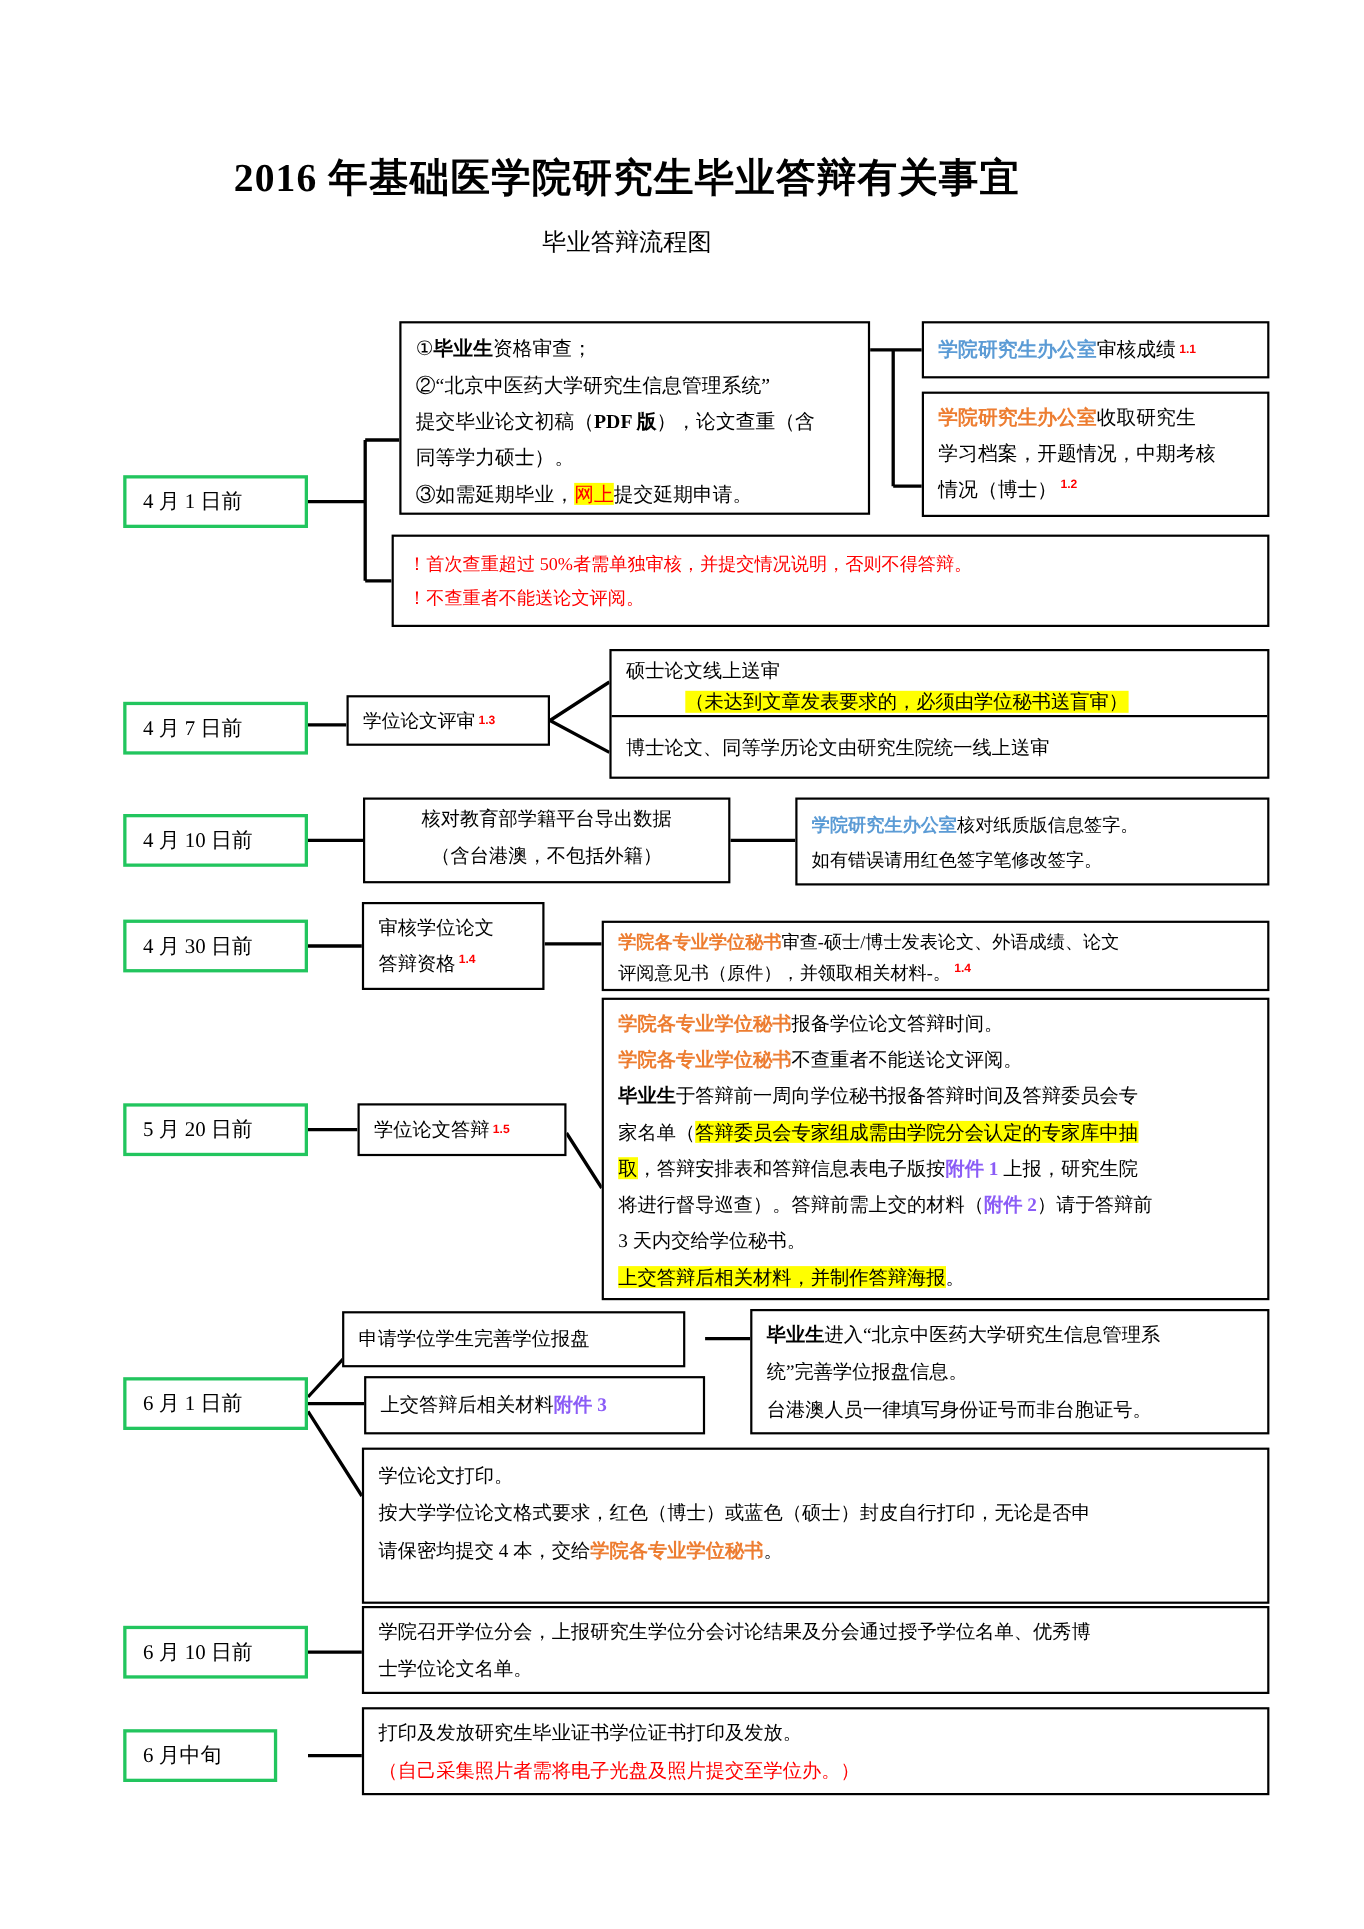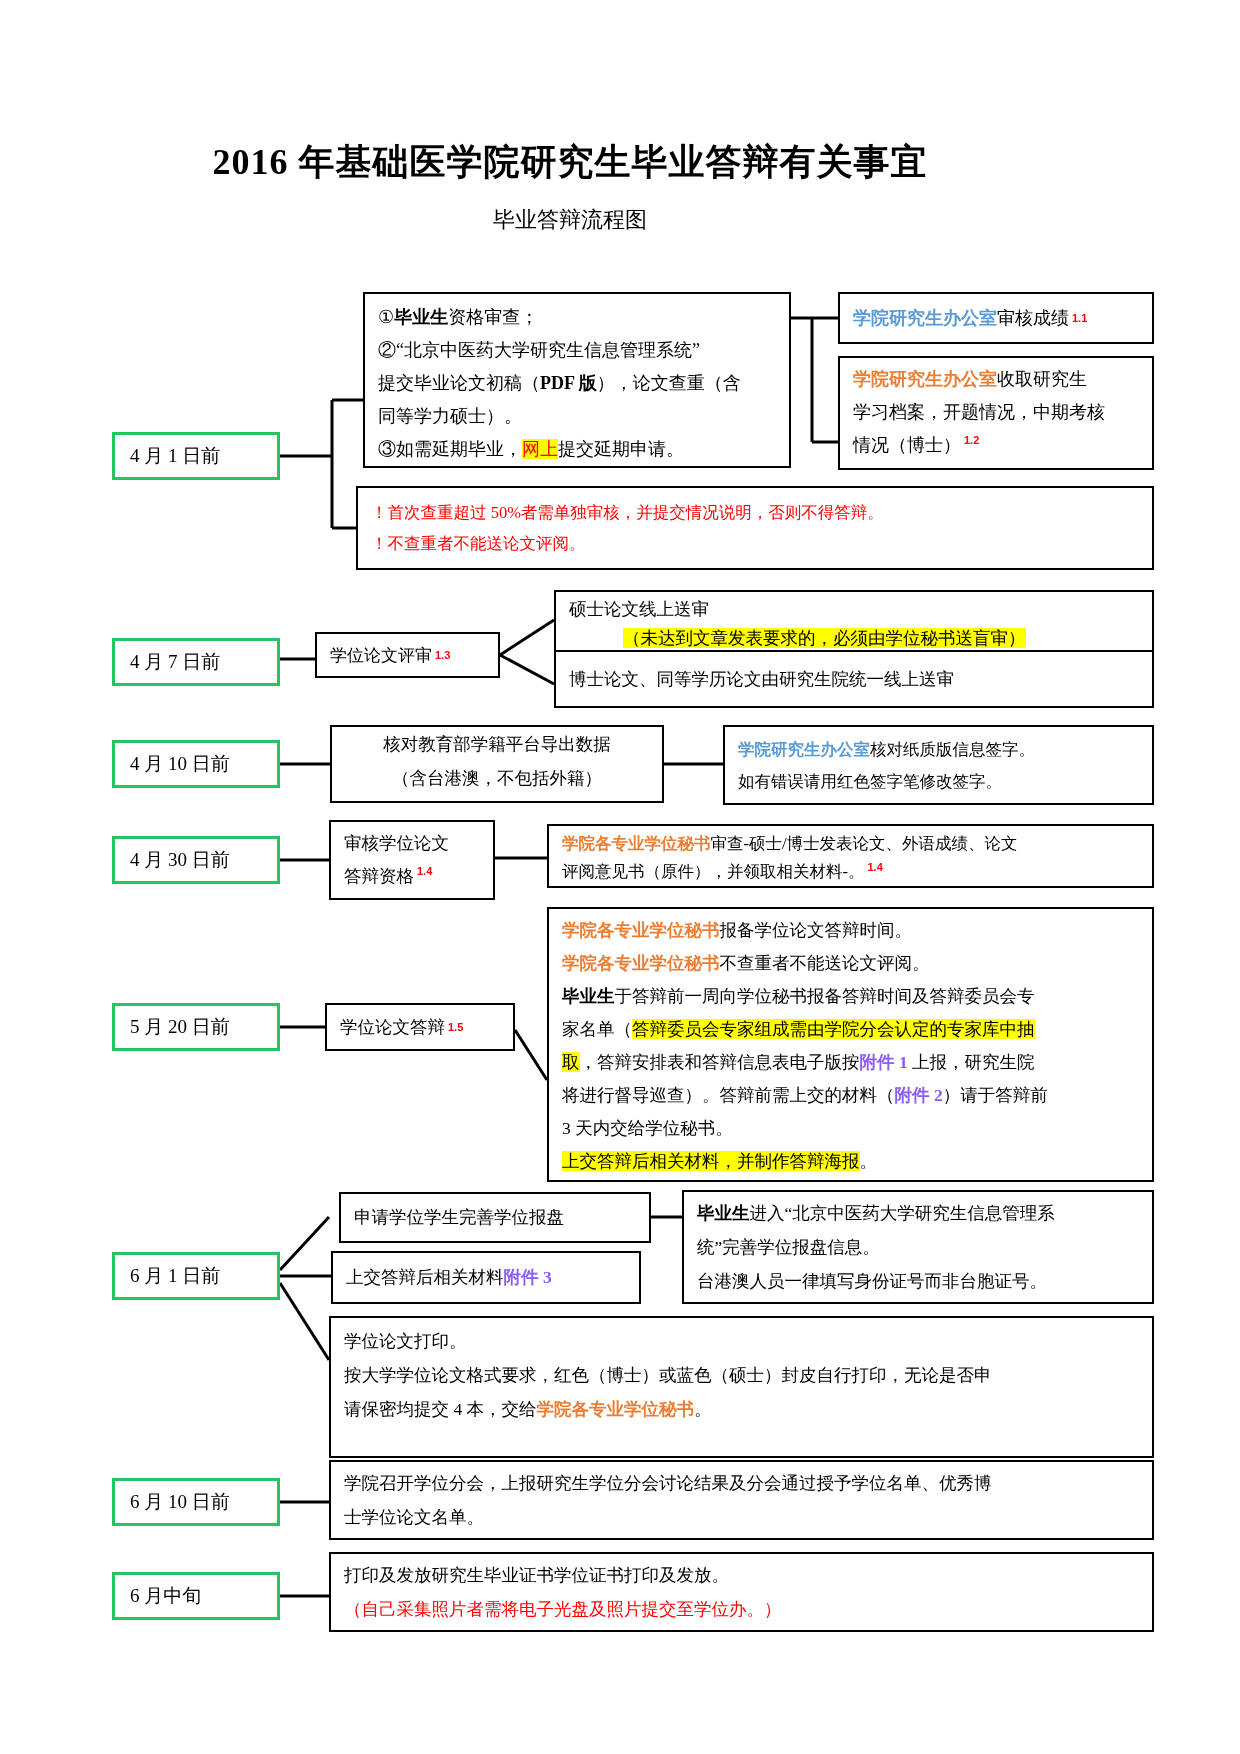--- a/index.html
+++ b/index.html
@@ -26,21 +26,21 @@
   .hl-red{background:#FFFF00;color:#FF0000;}
   .sup{color:#FF0000;font-weight:bold;font-size:11px;vertical-align:super;
        font-family:"Liberation Sans",sans-serif;margin-left:3px;line-height:0;}
   
   .warnbox{font-size:16.5px;line-height:31px;padding:9px 13px;}
   .masterphd{padding:0;}
   .mcell{padding:3px 13px;line-height:29px;box-sizing:border-box;}
   .mcell .tline:nth-child(2){padding-left:54px;}
   .pcell{border-top:2.5px solid #000;padding:0 13px;display:flex;align-items:center;box-sizing:border-box;}
   .small{font-size:16.5px;}
-  .lh28{line-height:28px;}
+  .lh28{line-height:28px;margin-top:13px;}
   .lh34{line-height:34px;}
 </style>
 </head>
 <body>
 
 <div class="page">
 
   <svg class="connectors" width="1240" height="1754" viewBox="0 0 1240 1754">
     <g stroke="#000" stroke-width="3" fill="none">
       <path d="M280,456 H332 M332,400 V528 M332,400 H363 M332,528 H356"></path>
@@ -60,21 +60,21 @@
   <div class="title">2016 年基础医学院研究生毕业答辩有关事宜</div>
   <div class="subtitle">毕业答辩流程图</div>
 
   <div class="datebox" style="left:112px;top:432px;width:168px;height:48px;">4 月 1 日前</div>
   <div class="datebox" style="left:112px;top:638px;width:168px;height:48px;">4 月 7 日前</div>
   <div class="datebox" style="left:112px;top:740px;width:168px;height:48px;">4 月 10 日前</div>
   <div class="datebox" style="left:112px;top:836px;width:168px;height:48px;">4 月 30 日前</div>
   <div class="datebox" style="left:112px;top:1003px;width:168px;height:48px;">5 月 20 日前</div>
   <div class="datebox" style="left:112px;top:1252px;width:168px;height:48px;">6 月 1 日前</div>
   <div class="datebox" style="left:112px;top:1478px;width:168px;height:48px;">6 月 10 日前</div>
-  <div class="datebox" style="left:112px;top:1572px;width:168px;height:48px;">6 月中旬</div>
+  <div class="datebox" style="left:112px;top:1572px;width:140px;height:48px;">6 月中旬</div>
 
   <div class="box" style="left:363px;top:292px;width:428px;height:176px;font-size:18px;padding-top:7px;">
       <div class="tline"><span>①</span><span class="b">毕业生</span><span>资格审查；</span></div>
       <div class="tline"><span>②“北京中医药大学研究生信息管理系统”</span></div>
       <div class="tline"><span>提交毕业论文初稿（</span><span class="b">PDF 版</span><span>），论文查重（含</span></div>
       <div class="tline"><span>同等学力硕士）。</span></div>
       <div class="tline"><span>③如需延期毕业，</span><span class="hl-red">网上</span><span>提交延期申请。</span></div>
     </div>
   <div class="box vcenter" style="left:838px;top:292px;width:316px;height:52px;font-size:18px;">
       <span class="blue-b">学院研究生办公室</span>
@@ -131,21 +131,21 @@
       <div class="tline"><span class="orange-b">学院各专业学位秘书</span><span>报备学位论文答辩时间。</span></div>
       <div class="tline"><span class="orange-b">学院各专业学位秘书</span><span>不查重者不能送论文评阅。</span></div>
       <div class="tline"><span class="b">毕业生</span><span>于答辩前一周向学位秘书报备答辩时间及答辩委员会专</span></div>
       <div class="tline"><span>家名单（</span><span class="hl">答辩委员会专家组成需由学院分会认定的专家库中抽</span></div>
       <div class="tline"><span class="hl">取</span><span>，答辩安排表和答辩信息表电子版按</span><span class="green-b">附件 1</span><span> 上报，研究生院</span></div>
       <div class="tline"><span>将进行督导巡查）。答辩前需上交的材料（</span><span class="green-b">附件 2</span><span>）请于答辩前</span></div>
       <div class="tline"><span>3 天内交给学位秘书。</span></div>
       <div class="tline"><span class="hl">上交答辩后相关材料，并制作答辩海报</span><span>。</span></div>
     </div>
 
-  <div class="box vcenter" style="left:339px;top:1192px;width:312px;height:51px;">
+  <div class="box vcenter" style="left:311px;top:1192px;width:312px;height:51px;">
       <span>申请学位学生完善学位报盘</span>
     </div>
   <div class="box vcenter" style="left:331px;top:1251px;width:310px;height:53px;">
       <span>上交答辩后相关材料</span>
       <span class="green-b">附件 3</span>
     </div>
   <div class="box lh34" style="left:682px;top:1190px;width:472px;height:114px;padding-top:4px;">
       <div class="tline"><span class="b">毕业生</span><span>进入“北京中医药大学研究生信息管理系</span></div>
       <div class="tline"><span>统”完善学位报盘信息。</span></div>
       <div class="tline"><span>台港澳人员一律填写身份证号而非台胞证号。</span></div>

